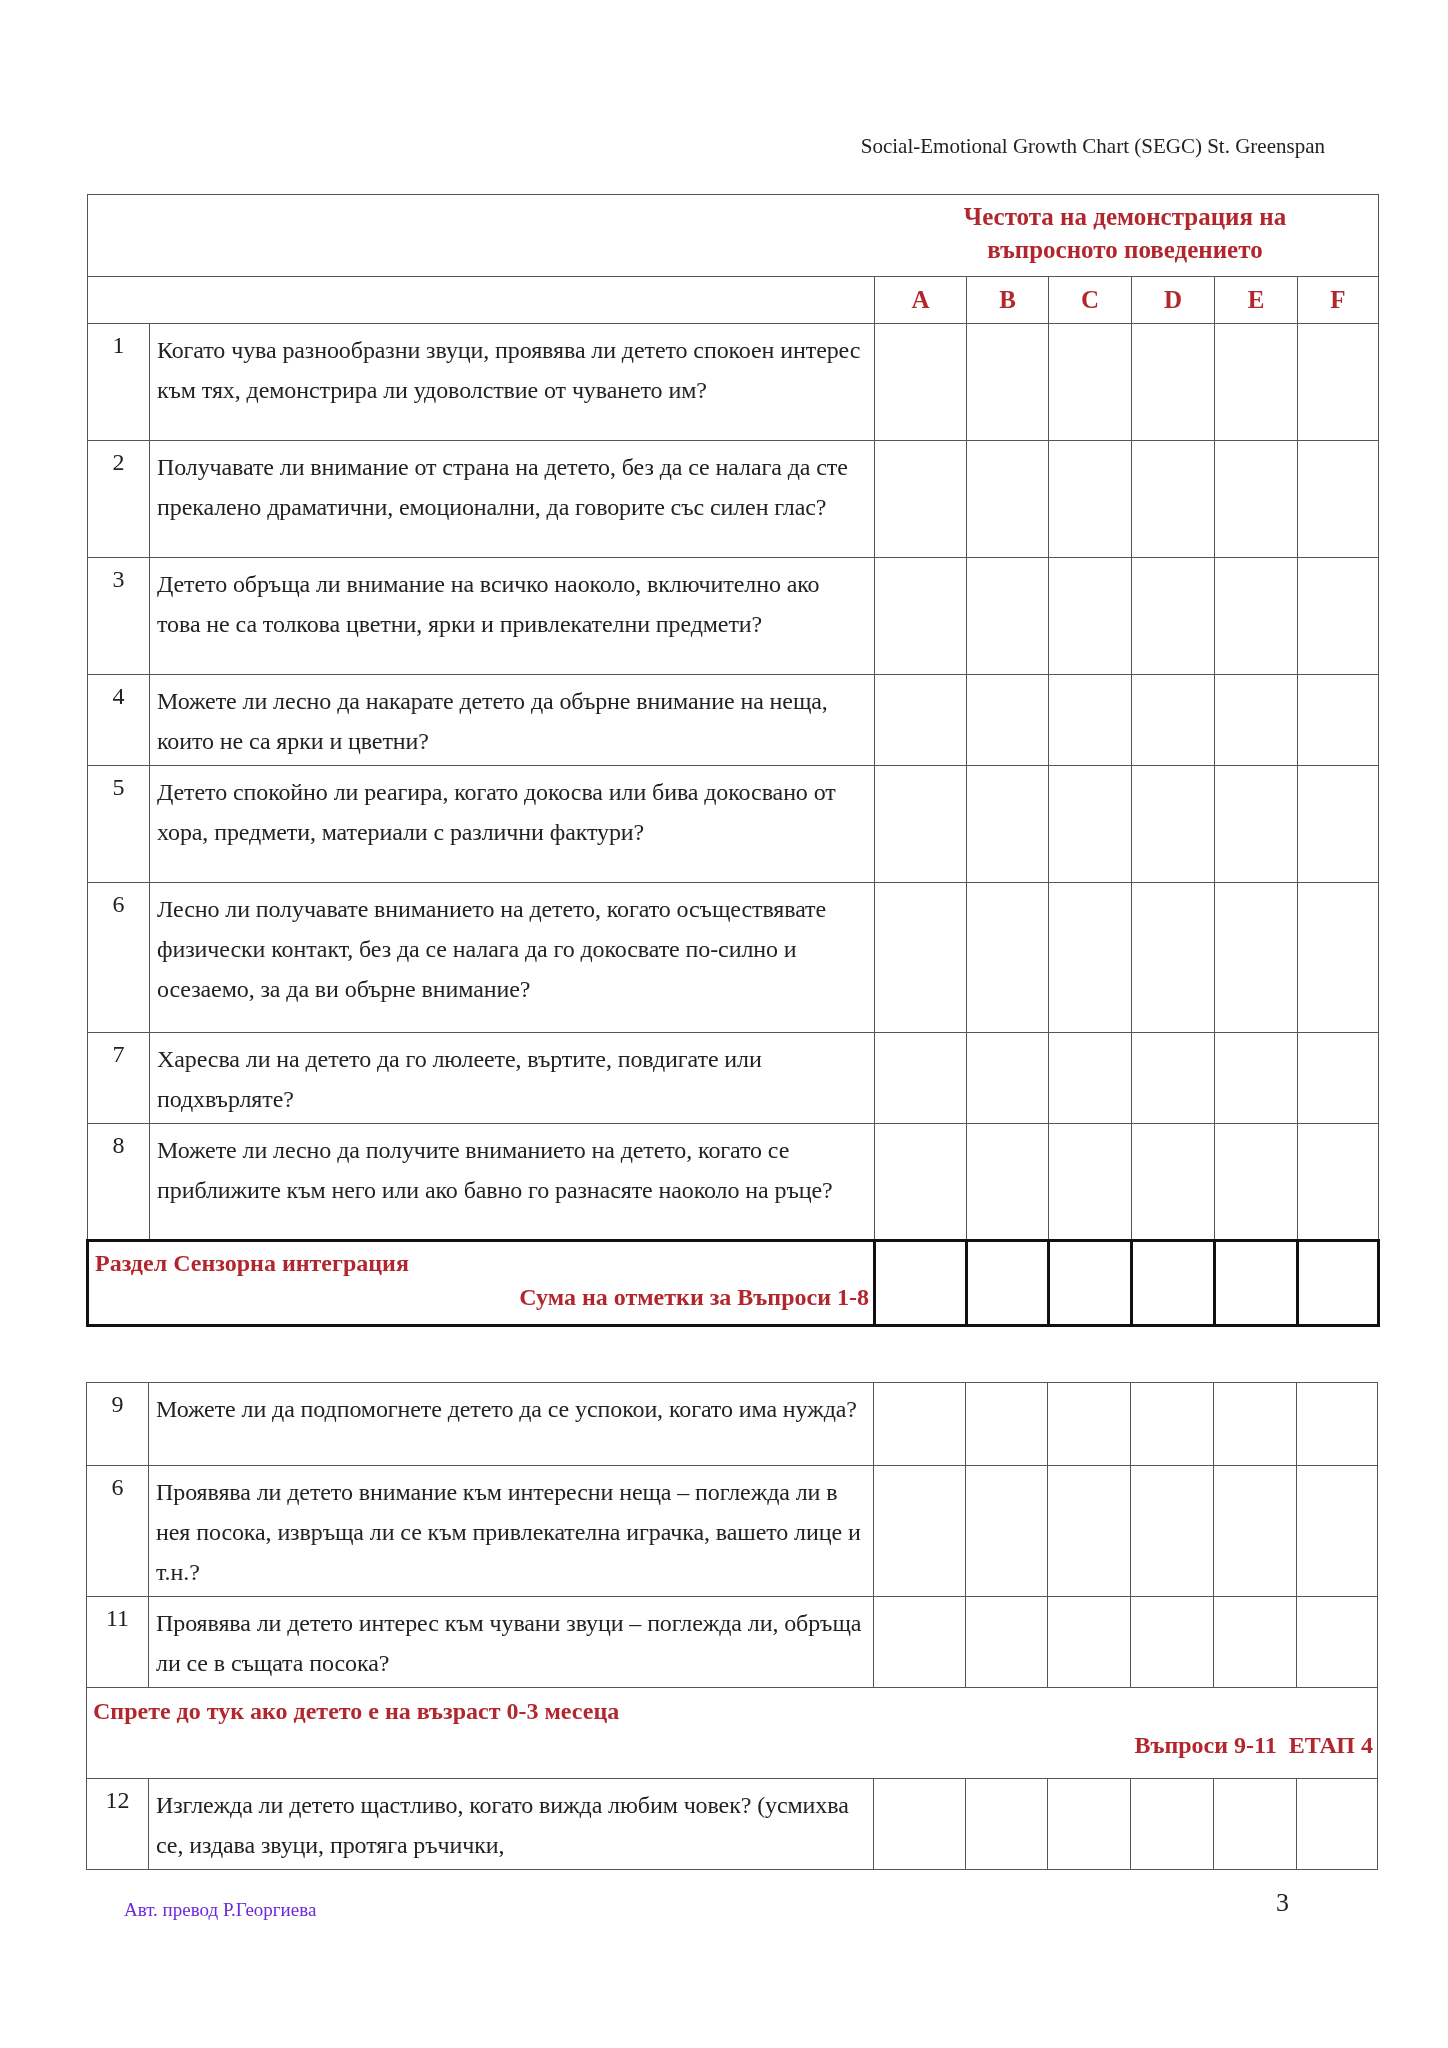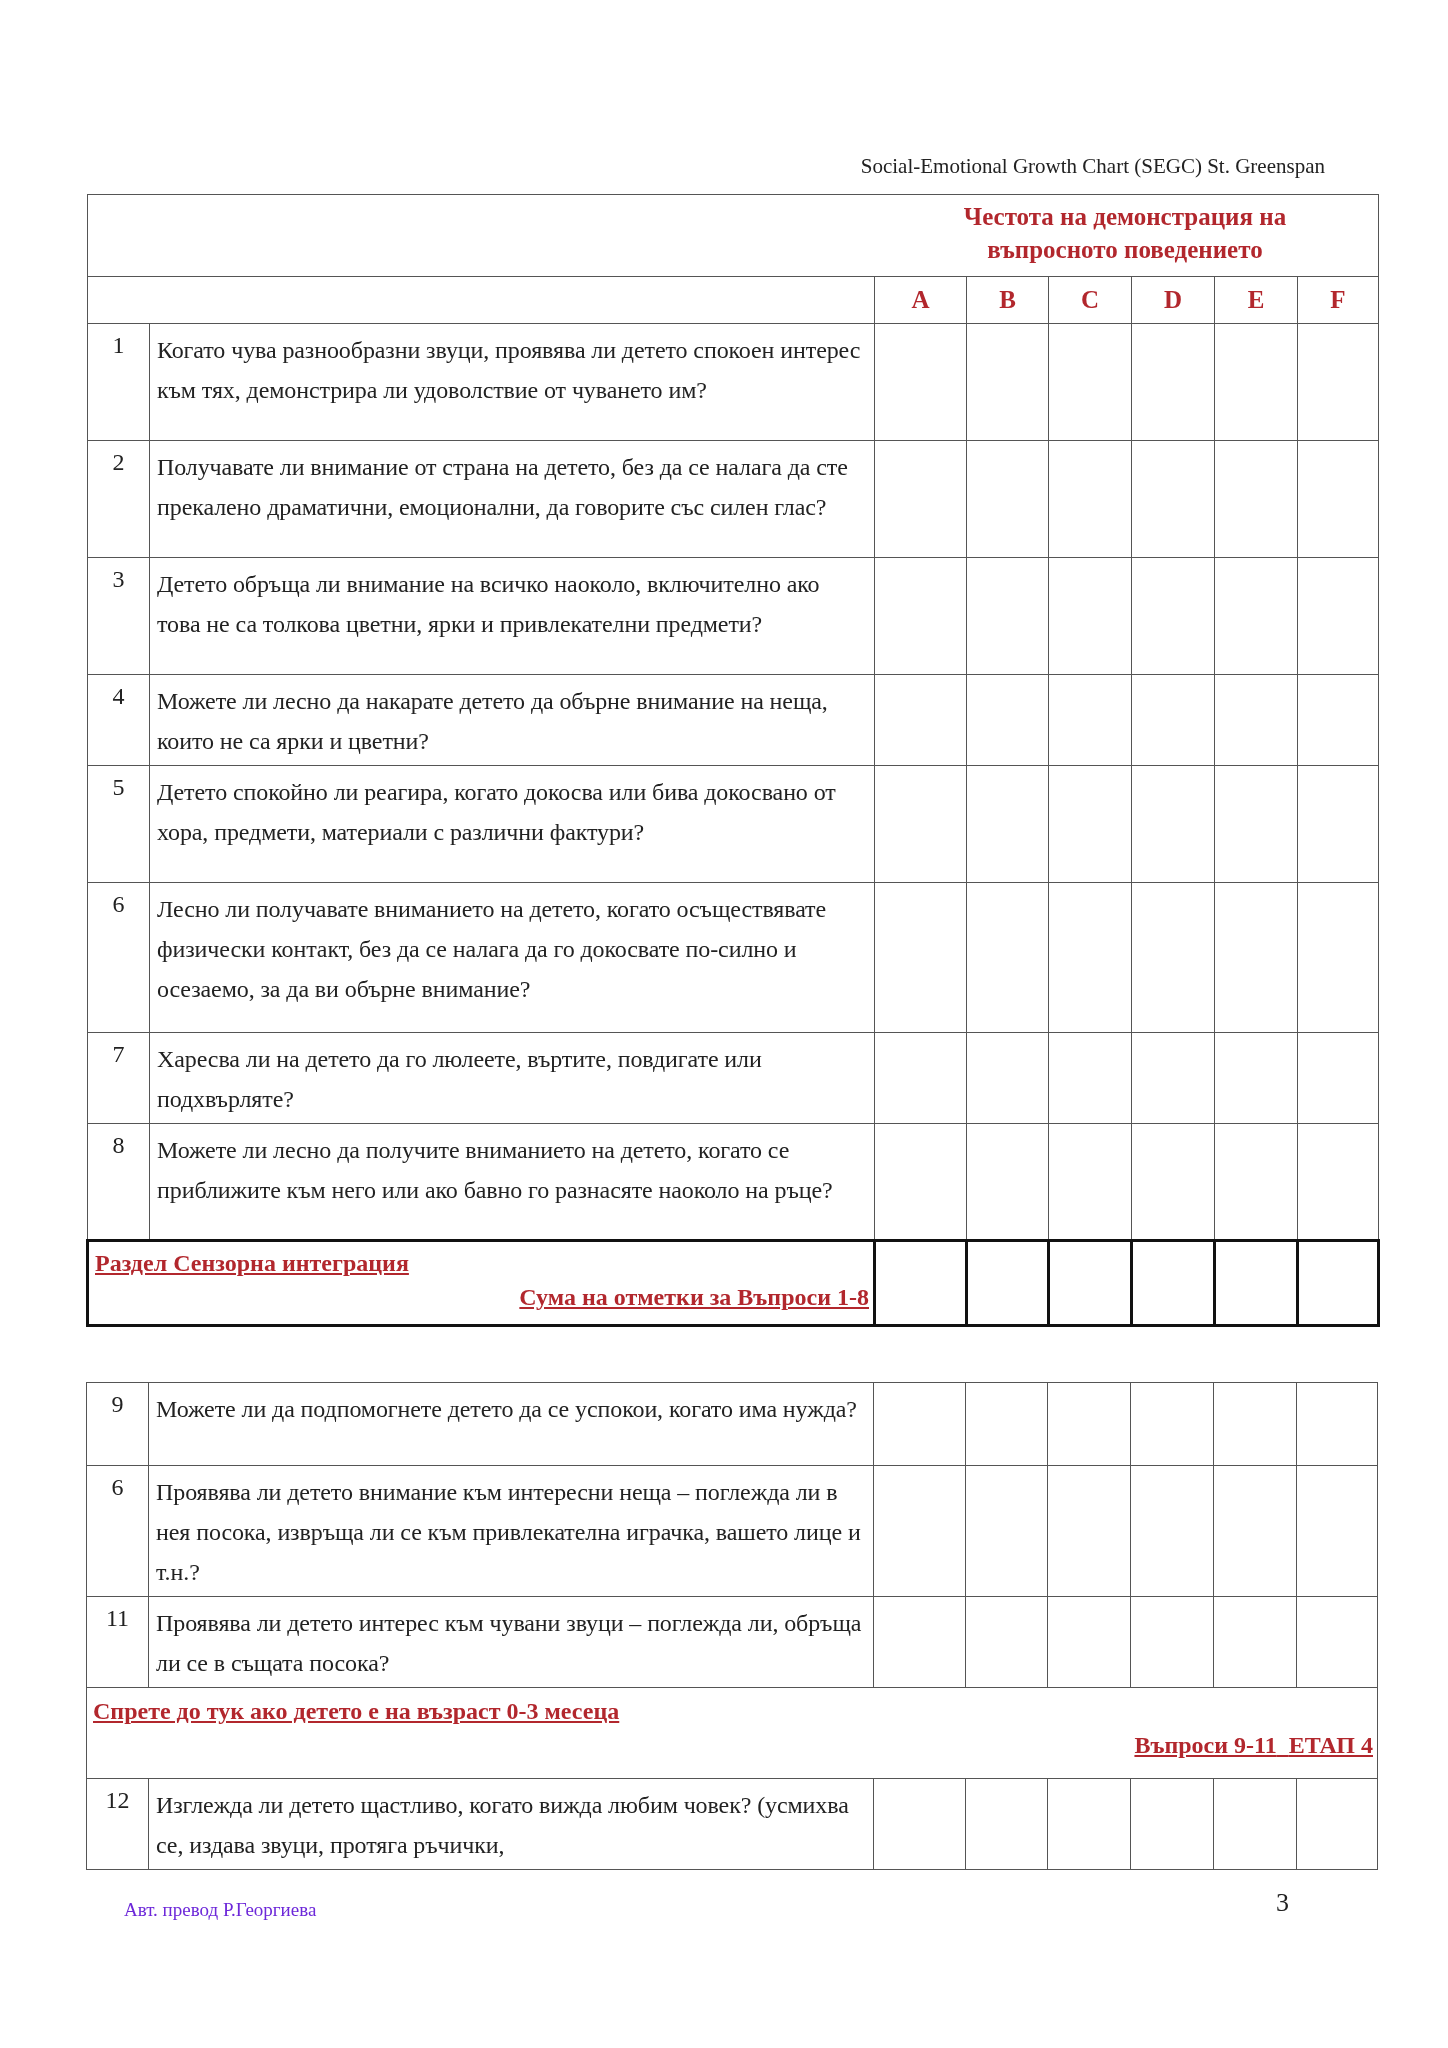--- a/index.html
+++ b/index.html
@@ -1,29 +1,29 @@
 <!DOCTYPE html>
 <html><head>
 <meta charset="utf-8">
 <style>
   html, body { margin:0; padding:0; background:#ffffff; }
   body { width:1448px; height:2048px; position:relative; overflow:hidden;
          font-family:"Liberation Serif", "DejaVu Serif", serif; color:#222; }
-  .hdr { position:absolute; top:154px; left:780px; width:545px; text-align:right;
+  .hdr { position:absolute; top:134px; left:780px; width:545px; text-align:right;
          font-size:21px; color:#222; }
   table { position:absolute; border-collapse:collapse; table-layout:fixed; }
   td { border:1.5px solid #555; vertical-align:top; padding:0; }
   .t1 { top:194px; left:86px; width:1291px; }
   .t2 { top:1382px; left:86px; width:1291px; }
   .num { width:61px; text-align:center; font-size:24px; padding-top:8px; }
   .q { font-size:24px; line-height:40px; padding:6px 6px 4px 7px; letter-spacing:-0.1px; }
   .red { color:#b2272d; font-weight:bold; }
   .letter { text-align:center; font-size:25px; vertical-align:middle; }
   .total td { border:3.5px solid #111; }
-  .sec-label { font-size:24px; line-height:34px; padding:4px 4px 4px 6px; text-decoration:underline; color:#b2272d; font-weight:bold; }
+  .sec-label { font-size:24px; line-height:34px; padding:4px 4px 4px 6px; color:#b2272d; font-weight:bold; }
   .stop td { border:1.5px solid #555; }
   .footer-left { position:absolute; top:1899px; left:124px; font-size:19px; color:#6d28d9; }
   .footer-right { position:absolute; top:1888px; left:1276px; font-size:26px; color:#222; }
 </style>
 </head>
 <body>
 
 <div class="hdr">Social-Emotional Growth Chart (SEGC) St. Greenspan</div>
 
 <table class="t1">

